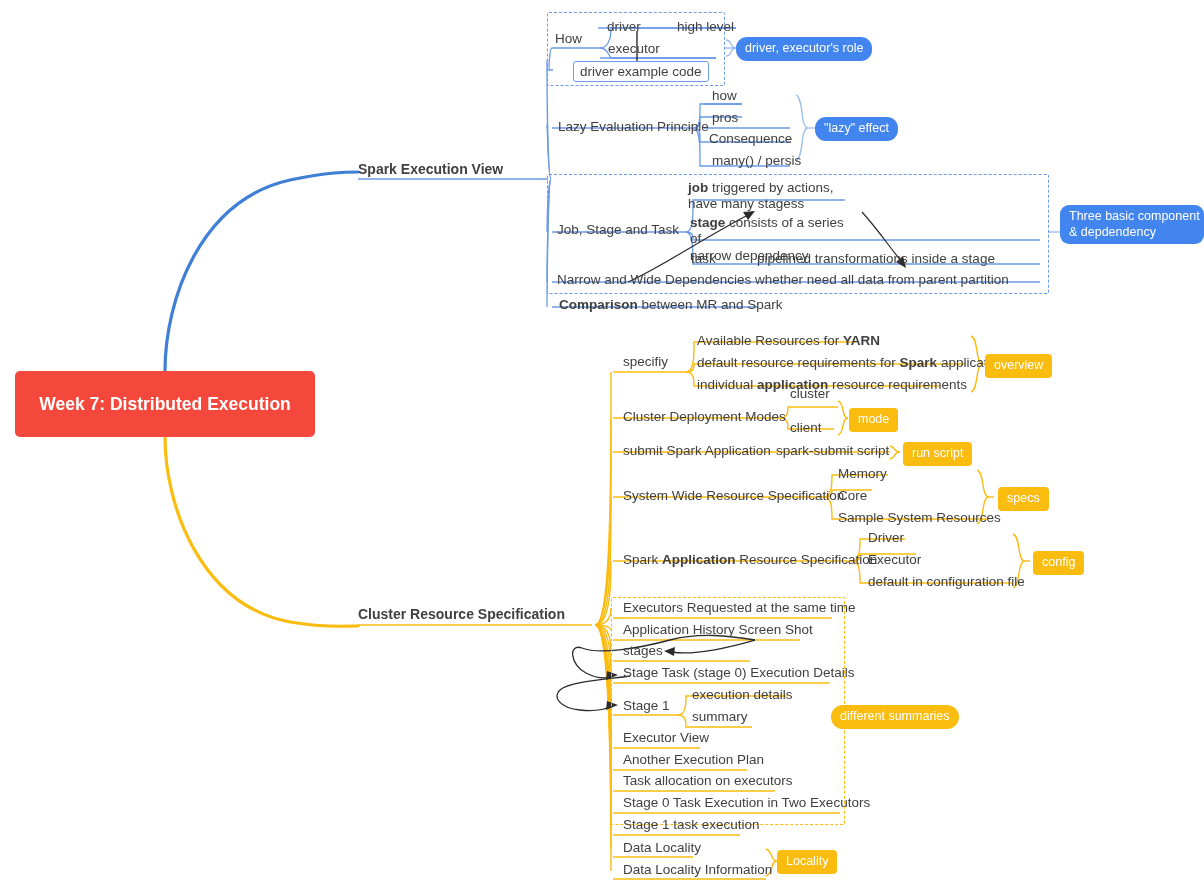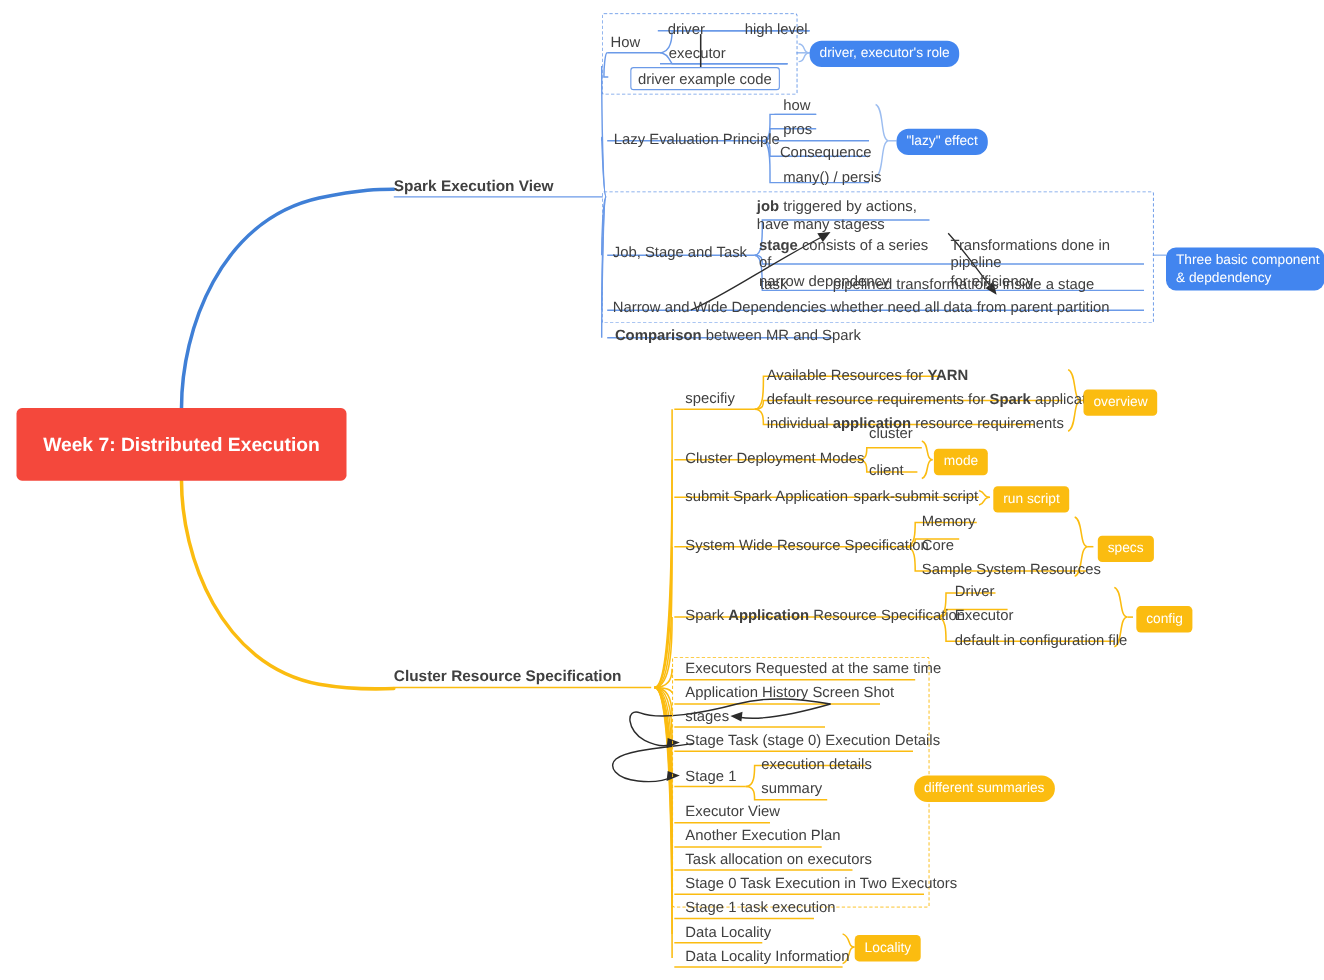--- a/index.html
+++ b/index.html
@@ -250,31 +250,27 @@
   <div class="node multi" style="left:690px; top:215px; width:165px;">
     <b>stage</b><span> consists of a series of</span><br>
     <span>narrow dependency</span>
   </div>
 
   <div class="node multi" style="left:688px; top:180px; width:170px;">
     <b>job</b><span> triggered by actions,</span><br>
     <span>have many stagess</span>
   </div>
 
-  <div class="node multi" style="left:864px; top:215px; width:190px;">
-    <span>Transformations done in pipeline</span><br>
-    <span>for efficiency</span>
-  </div>
 
   <div class="node" style="left:691px; top:251px;">
     <span>task</span></div>
   <div class="node" style="left:757px; top:251px;">
     <span>pipelined transformations inside a stage</span></div>
 
-  <div class="badge blue two" style="left:1060px; top:225px; width:144px;">
+  <div class="badge blue two" style="left:1060px; top:205px; width:144px;">
     <span>Three basic component</span><br>
     <span>&amp; depdendency</span>
   </div>
 
   <div class="node" style="left:557px; top:272px;">
     <span>Narrow and Wide Dependencies</span></div>
   <div class="node" style="left:755px; top:272px;">
     <span>whether need all data from parent partition</span></div>
 
   <div class="node" style="left:559px; top:297px;">

